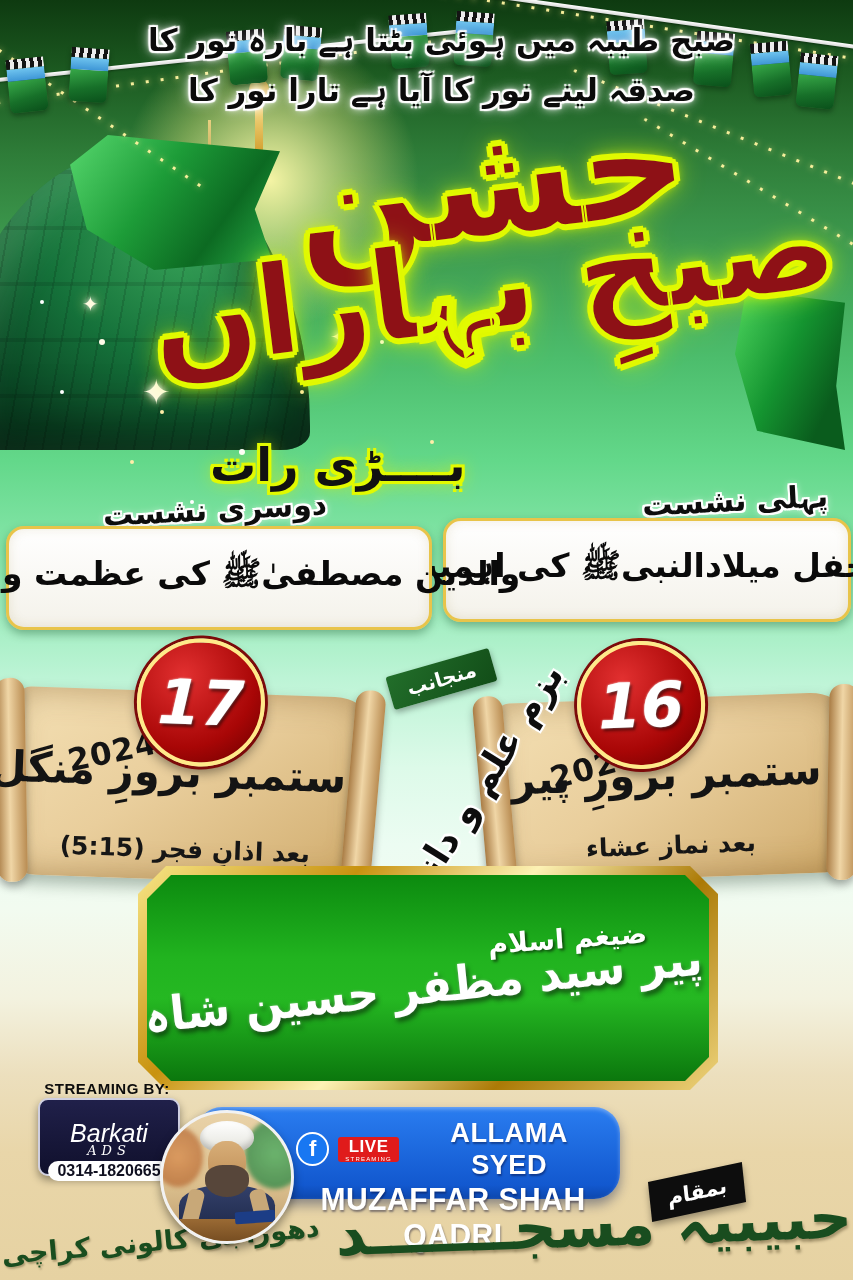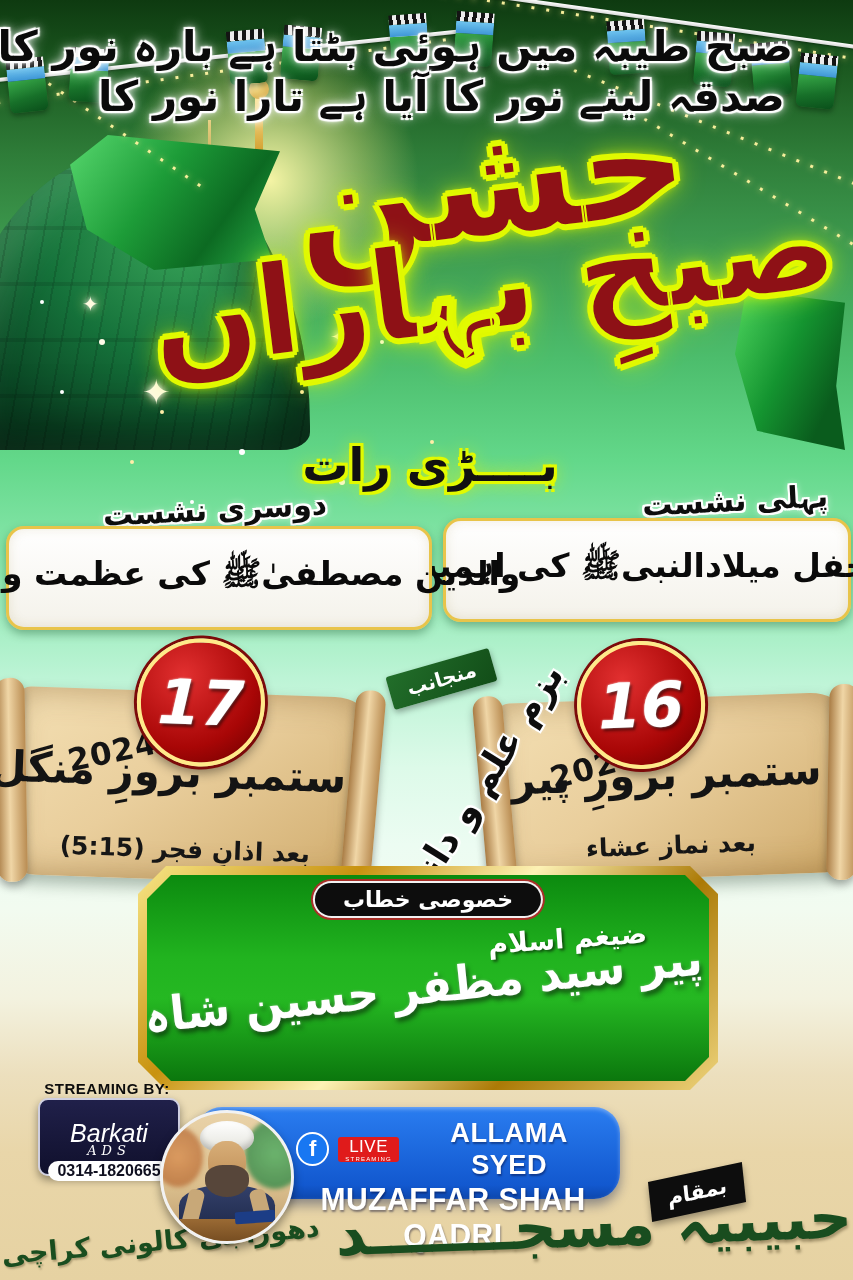--- a/index.html
+++ b/index.html
@@ -45,32 +45,32 @@
       linear-gradient(168deg,#37a848 0%,#177029 55%,#0a4f1a 100%) 0 22px/100% 32px no-repeat;
     box-shadow:0 3px 5px rgba(0,30,8,.4);}
   .sparkle{color:#fffbe0;text-shadow:0 0 6px #fff,0 0 14px #ffe98a;font-size:26px;}
   .sparkles-dots{left:40px;top:300px;width:4px;height:4px;border-radius:50%;background:#fff;
     box-shadow:60px 40px 0 1px #fffbe8,120px 110px 0 #ffeea8,200px 150px 0 1px #fff,
       260px 90px 0 #ffe9a0,300px 180px 0 1px #fffbe8,150px 200px 0 #fff,90px 160px 0 #ffeea8,
       230px 230px 0 1px #fff,310px 260px 0 #ffe9a0,180px 280px 0 #fffbe8,70px 240px 0 #fff,
       340px 40px 0 #fffbe8,390px 140px 0 #ffeea8,20px 90px 0 #fff;}
   
   .poetry{left:90px;right:60px;text-align:center;color:#0b0b0b;font-weight:bold;
-    font-size:42px;white-space:nowrap;
+    font-size:31px;white-space:nowrap;
     text-shadow:0 0 4px #fff,0 0 8px #fff,2px 2px 1px #fff,-2px -2px 1px #fff,2px -2px 1px #fff,-2px 2px 1px #fff,0 0 14px rgba(255,255,255,.9);}
   
   .title-wrap{left:190px;top:105px;width:640px;text-align:center;transform:rotate(-7deg);}
   .title-line{color:#8e1116;font-weight:bold;white-space:nowrap;
     -webkit-text-stroke:2px #e2fa00;
     text-shadow:0 0 6px #e2fa00,0 0 12px #dcf500,3px 3px 0 #e2fa00,-3px -3px 0 #e2fa00,
       3px -3px 0 #e2fa00,-3px 3px 0 #e2fa00,0 5px 0 #e2fa00,0 -5px 0 #e2fa00,
       5px 0 0 #e2fa00,-5px 0 0 #e2fa00,0 0 28px rgba(220,255,0,.9);}
   .title-l1{font-size:150px;line-height:1;margin-right:30px;}
   .title-l2{font-size:124px;line-height:.9;margin-top:-28px;}
-  .subtitle{left:210px;top:438px;width:440px;text-align:center;color:#111;font-weight:bold;font-size:46px;
+  .subtitle{left:210px;top:438px;width:440px;text-align:left;color:#111;font-weight:bold;font-size:46px;
     text-shadow:0 0 5px #e2fa00,3px 3px 0 #e2fa00,-3px -3px 0 #e2fa00,3px -3px 0 #e2fa00,-3px 3px 0 #e2fa00,0 0 18px #d8f000;}
   
   .sess-label{font-size:30px;font-weight:bold;color:#0d0d0d;white-space:nowrap;
     text-shadow:2px 0 0 #fff,-2px 0 0 #fff,0 2px 0 #fff,0 -2px 0 #fff,2px 2px 0 #fff,-2px -2px 0 #fff,2px -2px 0 #fff,-2px 2px 0 #fff,0 0 8px #fff;}
   .sess-box{background:linear-gradient(180deg,#ffffff,#f4f2ea);border:3px solid #e8c44a;border-radius:18px;
     box-shadow:0 4px 10px rgba(0,60,20,.35), inset 0 0 12px rgba(150,120,40,.15);
     display:flex;align-items:center;justify-content:center;
     font-size:33px;font-weight:bold;color:#0a0a0a;white-space:nowrap;}
   
   .scroll{background:linear-gradient(145deg,#f4e0b4 0%,#e9ce9c 45%,#d9b87e 80%,#cfa968 100%);
@@ -122,21 +122,21 @@
     font-family:"Liberation Sans",sans-serif;font-size:16px;font-weight:bold;color:#101020;padding:1px 0;}
   
   .live-bar{left:196px;top:1107px;width:424px;height:92px;border-radius:26px;
     background:linear-gradient(180deg,#2a7df0,#1258cf 85%,#0d47ad);
     box-shadow:0 6px 12px rgba(0,20,80,.4), inset 0 2px 4px rgba(255,255,255,.35);
     color:#fff;font-family:"Liberation Sans",sans-serif;padding:10px 10px 0 100px;box-sizing:border-box;text-align:center;}
   .live-row{display:flex;align-items:center;justify-content:center;gap:9px;}
   .fb-circle{width:30px;height:30px;border-radius:50%;background:#1877f2;border:2px solid #fff;
     display:flex;align-items:center;justify-content:center;color:#fff;font-size:22px;font-weight:bold;line-height:1;}
   .live-badge{background:#e01b1b;border-radius:3px;padding:1px 7px 0;text-align:center;line-height:1;}
-  .live-word{font-size:17px;font-weight:normal;letter-spacing:.5px;}
+  .live-word{font-size:17px;font-weight:bold;letter-spacing:.5px;}
   .streaming-word{font-size:6px;letter-spacing:1.2px;margin-top:1px;}
   .bar-name1{font-size:28px;font-weight:bold;transform:scaleX(.97);letter-spacing:.5px;text-shadow:1px 2px 2px rgba(0,0,40,.4);}
   .bar-name2{font-size:31px;font-weight:bold;transform:scaleX(.97);margin-top:1px;letter-spacing:.5px;text-shadow:1px 2px 2px rgba(0,0,40,.4);}
   
   .photo{left:160px;top:1110px;width:128px;height:128px;border-radius:50%;overflow:hidden;z-index:6;
     border:3px solid #f2f2f2;box-shadow:0 5px 10px rgba(0,0,0,.4);
     background:linear-gradient(180deg,#e9d2a8 0%,#dcc08e 55%,#bb9a6c 100%);}
   .photo .blob-g{position:absolute;right:-14px;top:6px;width:60px;height:70px;border-radius:50%;
     background:radial-gradient(circle,#4eae62,#2c7a40);filter:blur(2px);opacity:.8;}
   .photo .blob-o{position:absolute;left:-10px;top:14px;width:50px;height:60px;border-radius:50%;
@@ -227,21 +227,20 @@
     <div class="abs year" style="left:58px;top:44px;">2024</div>
     <div class="abs dayline rtl" style="right:20px;top:56px;">ستمبر بروزِ منگل</div>
     <div class="abs timeline rtl" style="left:0;right:0;bottom:16px;text-align:center;">بعد اذانِ فجر (5:15)</div>
   </div>
 
   <div class="abs org-box rtl" style="left:388px;top:662px;">منجانب</div>
   <div class="abs org-name rtl" style="left:330px;top:770px;">بزم علم و دانش</div>
 
   <div class="abs plaque-gold">
     <div class="plaque-green">
-      <div class="keynote-pill rtl">خصوصی خطاب</div>
       <div class="honorific rtl">ضیغم اسلام</div>
       <div class="speaker rtl">پیر سید مظفر حسین شاہ قادری</div>
     </div>
   </div>
 
   <div class="abs designed-by">STREAMING BY:</div>
   <div class="abs designer-box">
     <div class="designer-name">Barkati</div>
     <div class="designer-sub">ADS</div>
     <div class="designer-phone">0314-1820665</div>

